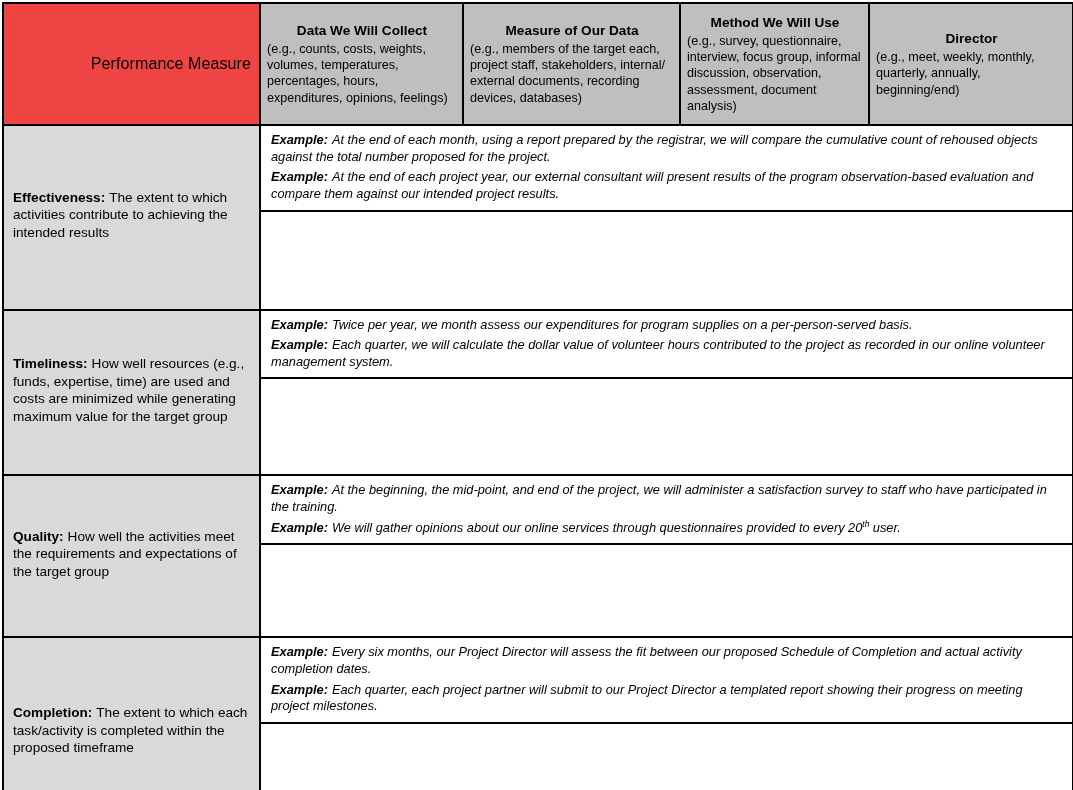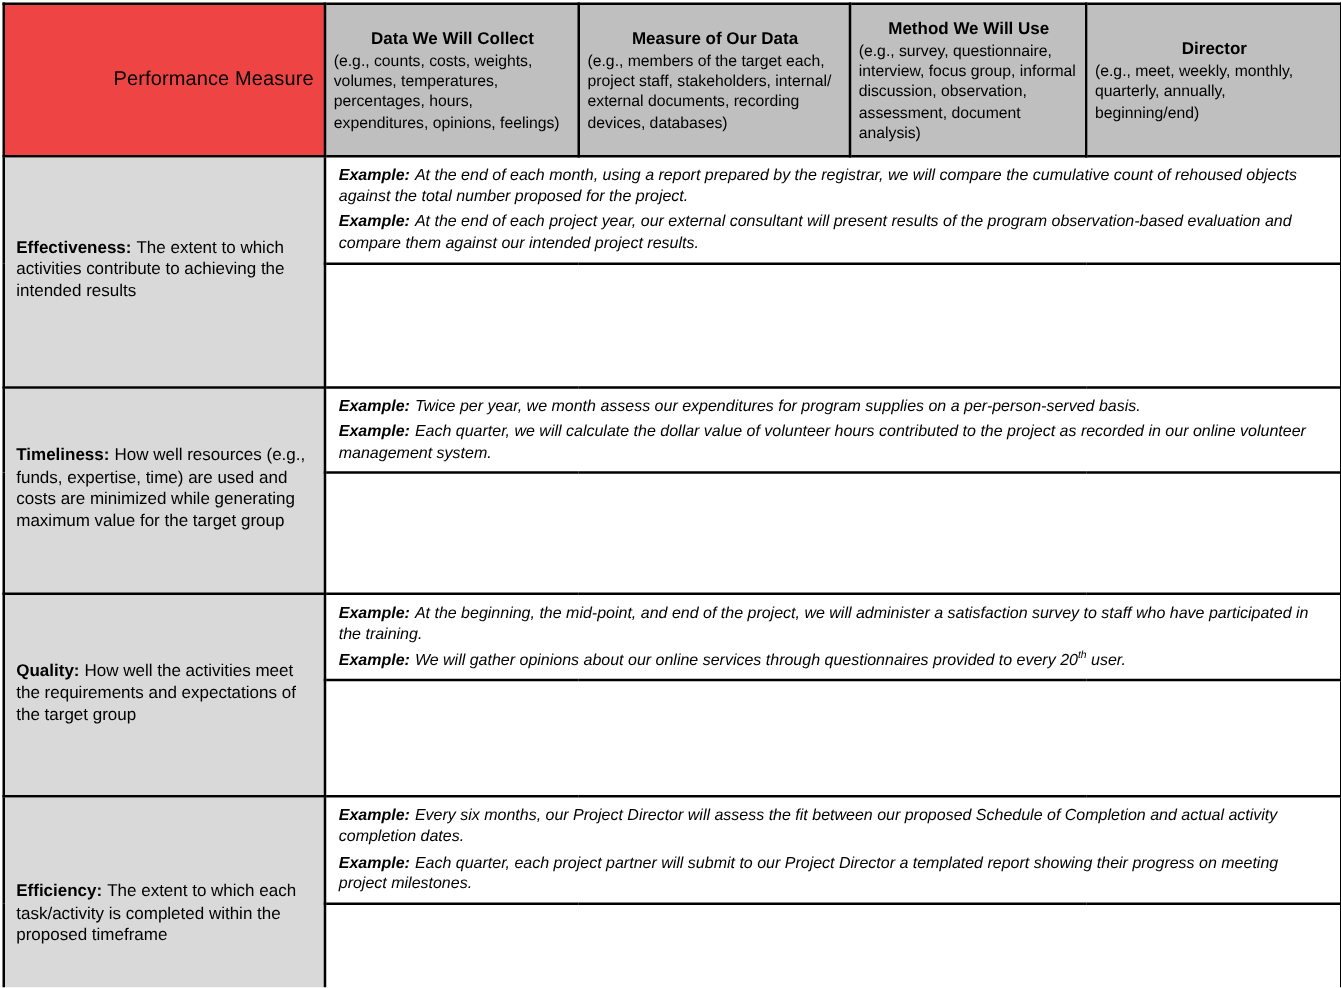--- a/index.html
+++ b/index.html
@@ -169,21 +169,21 @@
             <div class="example-line"><span class="example-label">Example:</span><span class="example-text">At the beginning, the mid-point, and end of the project, we will administer a satisfaction survey to staff who have participated in the training.</span></div>
             <div class="example-line"><span class="example-label">Example:</span><span class="example-text">We will gather opinions about our online services through questionnaires provided to every 20<sup>th</sup> user.</span></div>
           </td>
   </tr>
   <tr class="tr-empty">
     <td class="empty-cell" colspan="4"></td>
   </tr>
 
   <tr class="tr-example">
     <td class="label-cell" rowspan="2">
-      <span class="term">Efficiency</span><span class="desc">The extent to which each task/activity is completed within the proposed timeframe</span>
+      <span class="term">Completion</span><span class="desc">The extent to which each task/activity is completed within the proposed timeframe</span>
     </td>
     <td class="example-cell" colspan="4">
             <div class="example-line"><span class="example-label">Example:</span><span class="example-text">Every six months, our Project Director will assess the fit between our proposed Schedule of Completion and actual activity completion dates.</span></div>
             <div class="example-line"><span class="example-label">Example:</span><span class="example-text">Each quarter, each project partner will submit to our Project Director a templated report showing their progress on meeting project milestones.</span></div>
           </td>
   </tr>
   <tr class="tr-empty">
     <td class="empty-cell" colspan="4"></td>
   </tr>
 </tbody>

